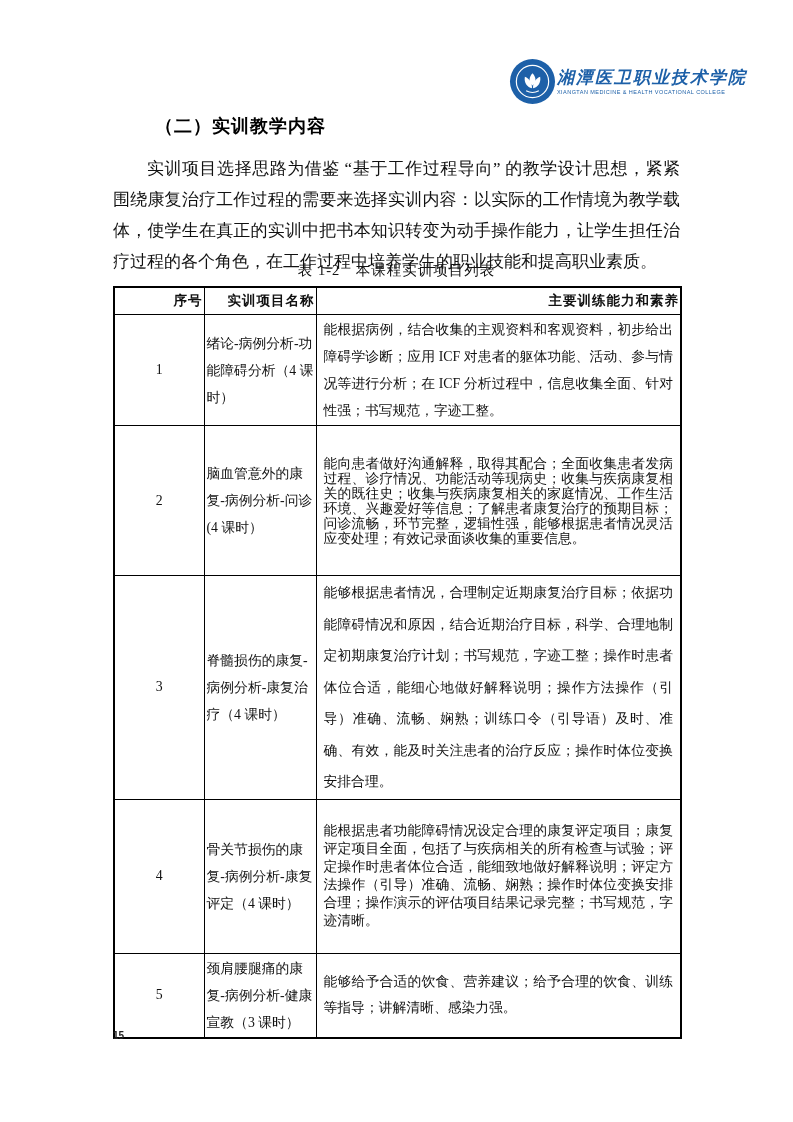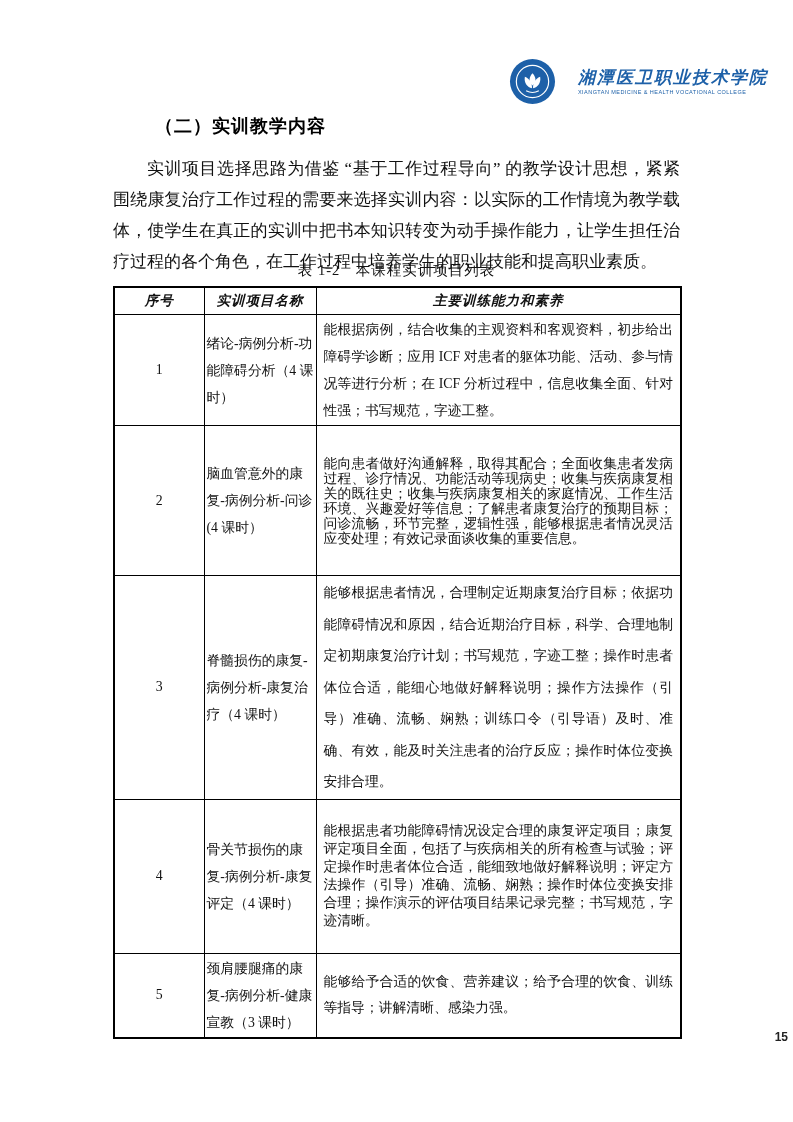--- a/index.html
+++ b/index.html
@@ -7,21 +7,21 @@
     position:relative;
     width:793px;height:1122px;
     background:#ffffff;
     font-family:"Liberation Serif","DejaVu Serif",serif;
     color:#1a1a1a;
     overflow:hidden;
   }
   
   .logo{
     position:absolute;top:58px;left:509px;
-    display:flex;align-items:center;gap:22px;
+    display:flex;align-items:center;gap:1px;
   }
   .logo svg{display:block;}
   .logo-text .cn{
     color:#1d60a8;
     font-weight:bold;
     font-style:italic;
     font-size:17px;
     letter-spacing:2px;
     line-height:19px;
     white-space:nowrap;
@@ -65,24 +65,23 @@
   table.train th,table.train td{
     border:1px solid #000;
     vertical-align:middle;
     font-size:13.8px;
     color:#111;
   }
   table.train th{
     font-family:"Liberation Sans","DejaVu Sans",sans-serif;
     font-weight:bold;
     height:24px;
-    text-align:center;
+    text-align:right;
     letter-spacing:1px;
     font-size:13.5px;
-    font-style:italic;
   }
   col.c-no{width:90px;}
   col.c-name{width:112px;}
   col.c-abl{width:365px;}
   td.no{text-align:center;}
   td.name{
     padding:0 2px;
     line-height:27px;
     font-size:13px;
   }
@@ -91,23 +90,23 @@
     padding:1px 7px;
   }
   tr.r1{height:109px;} tr.r1 .abilities{line-height:27px;}
   tr.r2{height:150px;} tr.r2 .abilities{line-height:15px;}
   tr.r3{height:221px;} tr.r3 .abilities{line-height:31.5px;}
   tr.r4{height:154px;} tr.r4 .abilities{line-height:18px;}
   tr.r5{height:85px;}  tr.r5 .abilities{line-height:26px;}
   
   .page-num{
     position:absolute;left:113px;top:1030px;
-    width:675px;text-align:right;
+    width:675px;text-align:left;
     font-family:"Liberation Sans","DejaVu Sans",sans-serif;
-    font-size:12px;font-weight:bold;color:#222;
+    font-size:10px;font-weight:bold;color:#222;
   }
 </style>
 </head>
 <body>
 
 <div class="page">
 
   <div class="logo">
     <span>
       <svg width="47" height="47" viewBox="0 0 48 48" aria-hidden="true">

